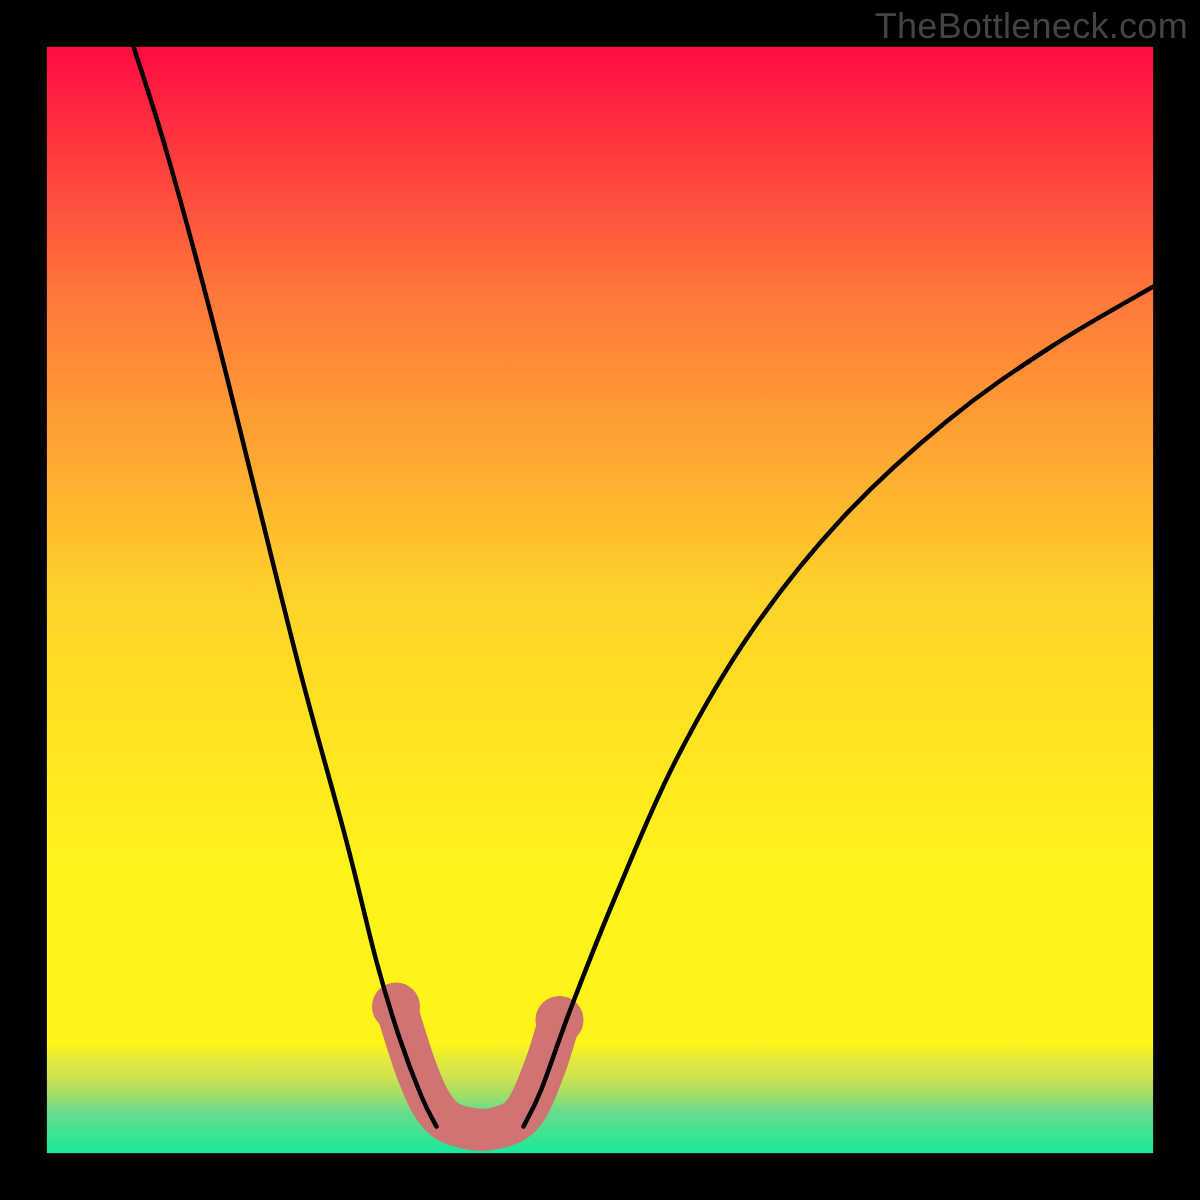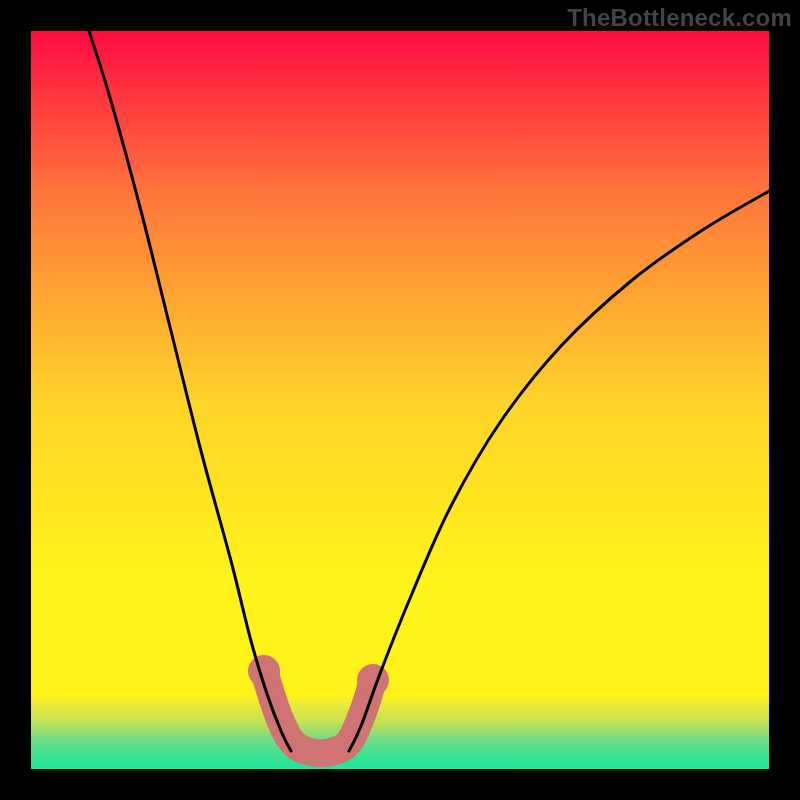--- a/index.html
+++ b/index.html
@@ -33,21 +33,21 @@
     top: 0;
     width: 100%;
     height: 100%;
   }
   .watermark {
     position: absolute;
     top: 4px;
     right: 8px;
     color: #444444;
     font-size: 24px;
-    font-weight: 700;
+    font-weight: 400;
     letter-spacing: 0.2px;
     user-select: none;
   }
   svg.curves {
     position: absolute;
     left: 0;
     top: 0;
     width: 100%;
     height: 100%;
   }

